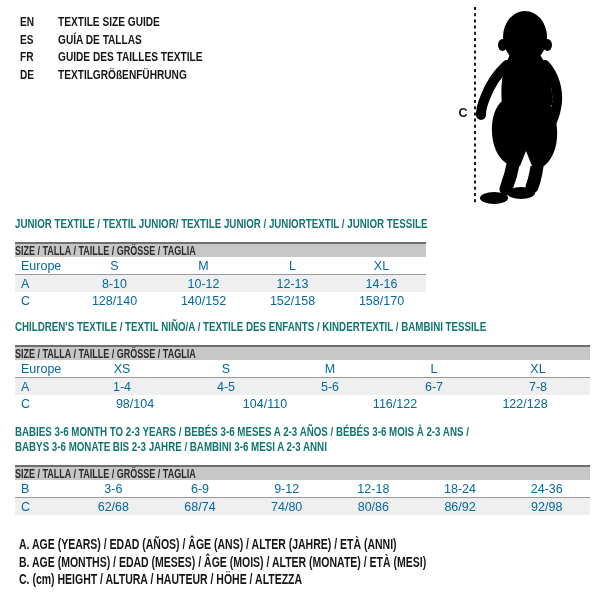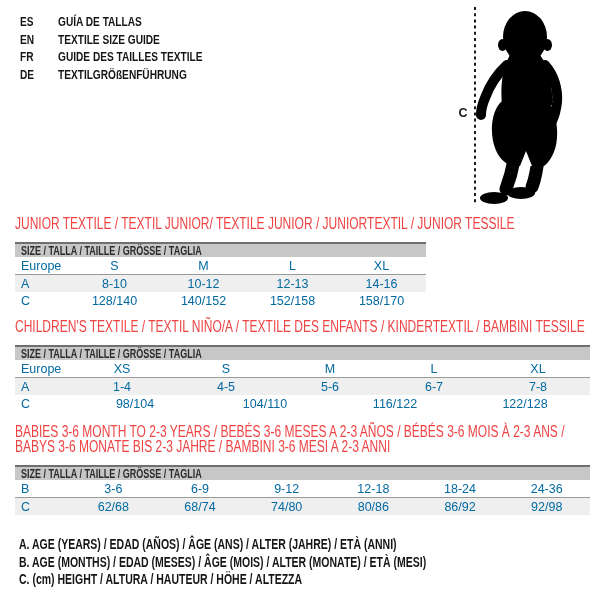--- a/index.html
+++ b/index.html
@@ -18,46 +18,46 @@
   
   .figure-area{position:absolute;left:450px;top:5px;width:150px;height:205px;}
   .c-label{position:absolute;left:455px;top:106px;width:16px;text-align:center;
            font-size:12.5px;font-weight:bold;color:#151515;}
 
   
   .section{position:absolute;left:15px;}
   #sec0{top:216px;width:411px;}
   #sec1{top:319px;width:575px;}
   #sec2{top:424px;width:575px;}
-  .sec-title{font-weight:normal;font-size:16px;line-height:15px;color:#ef4444;margin-bottom:11px;}
+  .sec-title{font-weight:bold;font-size:13px;line-height:15px;color:#0f766e;margin-bottom:11px;}
   .size-bar{height:13px;background:#c7c7c7;border-top:2px solid #6f6f6f;display:flex;
-            align-items:center;padding-left:6px;font-weight:bold;font-size:12px;color:#2b2b2b;}
+            align-items:center;font-weight:bold;font-size:12px;color:#2b2b2b;}
   .trow{height:17px;display:flex;align-items:center;font-size:12.5px;color:#0369a1;}
   .trow:first-child{border-bottom:1px solid #9a9a9a;}
   .trow:nth-child(2){background:#efefef;}
   .cell.label{width:49px;padding-left:6px;}
   .cell.val{flex:1;text-align:center;}
 
   
   .footnotes{position:absolute;left:19px;top:536px;}
   .footnote-line{height:17.5px;font-size:14px;font-weight:bold;line-height:17.5px;}
 </style>
 </head>
 <body>
 
 <div id="canvas">
 
   <div class="lang-block">
     <div class="lang-row">
+      <span class="lang-code"><span class="cond">EN</span></span>
+      <span class="lang-text"><span class="cond">TEXTILE SIZE GUIDE</span></span>
+    </div>
+    <div class="lang-row">
       <span class="lang-code"><span class="cond">ES</span></span>
       <span class="lang-text"><span class="cond">GUÍA DE TALLAS</span></span>
-    </div>
-    <div class="lang-row">
-      <span class="lang-code"><span class="cond">EN</span></span>
-      <span class="lang-text"><span class="cond">TEXTILE SIZE GUIDE</span></span>
     </div>
     <div class="lang-row">
       <span class="lang-code"><span class="cond">FR</span></span>
       <span class="lang-text"><span class="cond">GUIDE DES TAILLES TEXTILE</span></span>
     </div>
     <div class="lang-row">
       <span class="lang-code"><span class="cond">DE</span></span>
       <span class="lang-text"><span class="cond">TEXTILGRÖßENFÜHRUNG</span></span>
     </div>
   </div>

